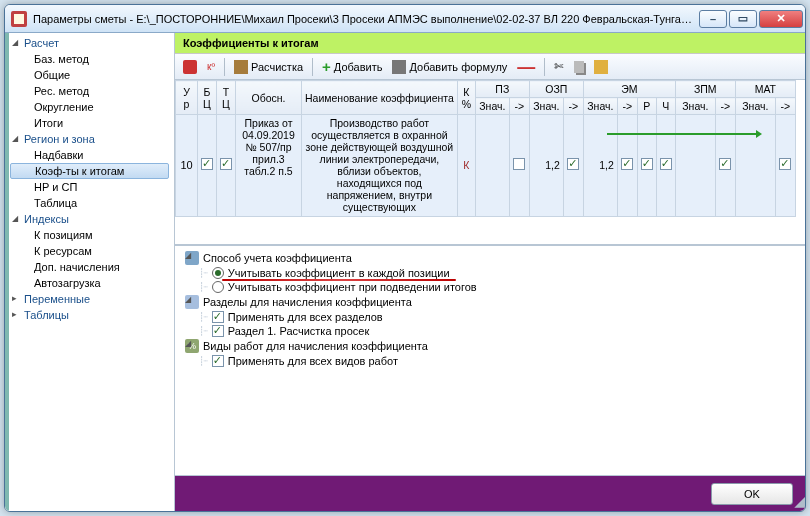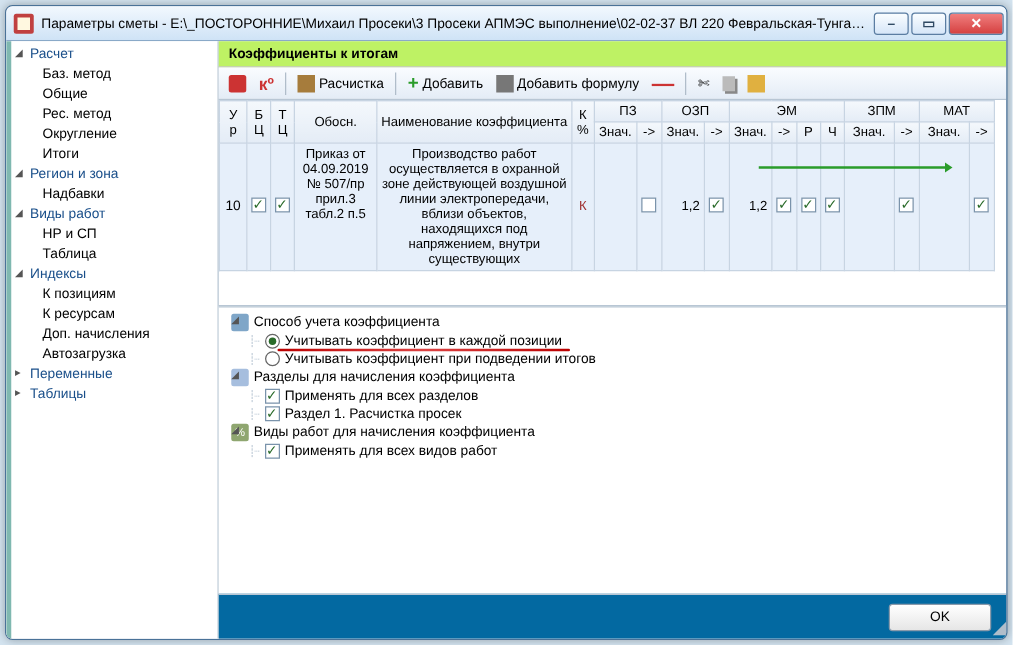--- a/index.html
+++ b/index.html
@@ -25,21 +25,21 @@
 .sidebar .item.blue-header { color: #1a4f8a; font-weight: 500; }
 
 .main { flex: 1; display: flex; flex-direction: column; min-width: 0; }
 .section-title { padding: 4px 8px; font-weight: bold; background: #bef264; border-bottom: 1px solid #c8c8c8; }
 
 .toolbar { height: 26px; background: linear-gradient(#fafcff,#e4ecf6); border-bottom: 1px solid #b8c6d4; display: flex; align-items: center; padding: 0 4px; gap: 2px; }
 .tbar-btn { padding: 2px 4px; display: inline-flex; align-items: center; gap: 3px; border-radius: 2px; cursor: default; }
 .tbar-sep { width: 1px; height: 18px; background: #b0bdca; margin: 0 3px; }
 .ico { width: 14px; height: 14px; display: inline-block; }
 .ico-red { background: #c33; border-radius: 2px; }
-.ico-k { color: #c33; font-weight: bold; font-size: 14px; }
+.ico-k { color: #c33; font-weight: normal; font-size: 10px; }
 .ico-book { background: #a67c3c; }
 .ico-plus { color: #2a9c2a; font-weight: bold; font-size: 15px; line-height: 12px; }
 .ico-calc { background: #777; }
 .ico-minus { color: #c33; font-weight: bold; font-size: 18px; line-height: 10px; }
 .ico-copy { background: #bbb; box-shadow: 2px 2px 0 #888; width:10px; height:12px; }
 .ico-paste { background: #e0b040; }
 
 .table-wrap { flex: 0 0 165px; overflow: auto; border-bottom: 1px solid #b8c6d4; }
 table { border-collapse: collapse; table-layout: fixed; }
 th, td { border: 1px solid #c7d4e2; padding: 2px 3px; background: #fff; vertical-align: middle; text-align: center; font-size: 10.5px; }
@@ -60,21 +60,21 @@
 .twisty { position:absolute; left:4px; top:1px; font-size:8px; color:#555; }
 .opt-ico { width:14px; height:14px; background:#a6bede; display:inline-block; border-radius:2px;}
 .opt-ico.calc { background:#7fa6c8;}
 .opt-ico.pct { background:#8fa670; font-size:9px; color:#fff; text-align:center; line-height:14px;}
 .radio { width:12px; height:12px; border:1px solid #666; border-radius:50%; display:inline-block; position:relative; background:#fff;}
 .radio.on::after{ content:""; position:absolute; inset:2px; background:#2a6b2a; border-radius:50%;}
 .underline-red { position: relative; }
 .underline-red::after { content:""; position:absolute; left:-6px; right:-6px; bottom:-2px; height:2px; background:linear-gradient(to right, #b00, #d44, #b00); border-radius:1px;}
 .dots { color:#b4c2d0; letter-spacing:-1px; font-size:9px; overflow:hidden; white-space:nowrap; }
 
-.footer { height: 36px; border-top: 1px solid #b8c6d4; background: #0369a1; display: flex; align-items: center; justify-content: flex-end; padding: 0 12px; }
+.footer { height: 36px; border-top: 1px solid #b8c6d4; background: #701a75; display: flex; align-items: center; justify-content: flex-end; padding: 0 12px; }
 .ok-btn { width: 82px; height: 22px; background: linear-gradient(#fff,#e6e6e6); border: 1px solid #8a9aab; border-radius: 3px; cursor: default; }
 
 .resizer { color:#b0bdca; position:absolute; right:4px; bottom:2px; font-size:14px; letter-spacing:-4px;}
 .left-teal { position:absolute; left:0; top:28px; bottom:0; width:4px; background:#7fb8b0;}
 </style>
 </head>
 <body>
 
 <div class="window" style="position:relative;">
   <div class="left-teal"></div>
@@ -91,21 +91,21 @@
 
     <div class="sidebar">
       <div class="item level0 expanded blue-header"><span>Расчет</span></div>
       <div class="item"><span>Баз. метод</span></div>
       <div class="item"><span>Общие</span></div>
       <div class="item"><span>Рес. метод</span></div>
       <div class="item"><span>Округление</span></div>
       <div class="item"><span>Итоги</span></div>
       <div class="item level0 expanded blue-header"><span>Регион и зона</span></div>
       <div class="item"><span>Надбавки</span></div>
-      <div class="item level0 expanded blue-header"><span>Виды работ</span></div>
+      <div class="item selected"><span>Коэф-ты к итогам</span></div>
       <div class="item"><span>НР и СП</span></div>
       <div class="item"><span>Таблица</span></div>
       <div class="item level0 expanded blue-header"><span>Индексы</span></div>
       <div class="item"><span>К позициям</span></div>
       <div class="item"><span>К ресурсам</span></div>
       <div class="item"><span>Доп. начисления</span></div>
       <div class="item"><span>Автозагрузка</span></div>
       <div class="item level0 blue-header"><span>Переменные</span></div>
       <div class="item level0 blue-header"><span>Таблицы</span></div>
     </div>

